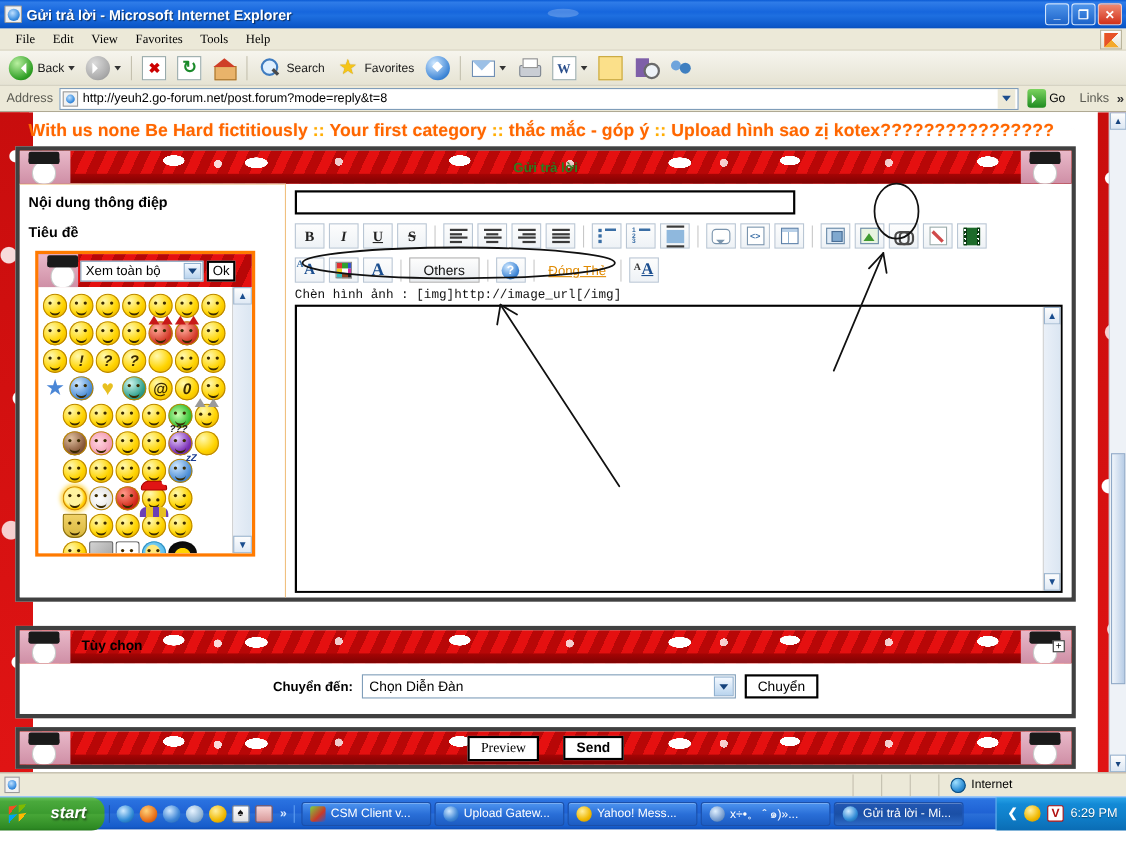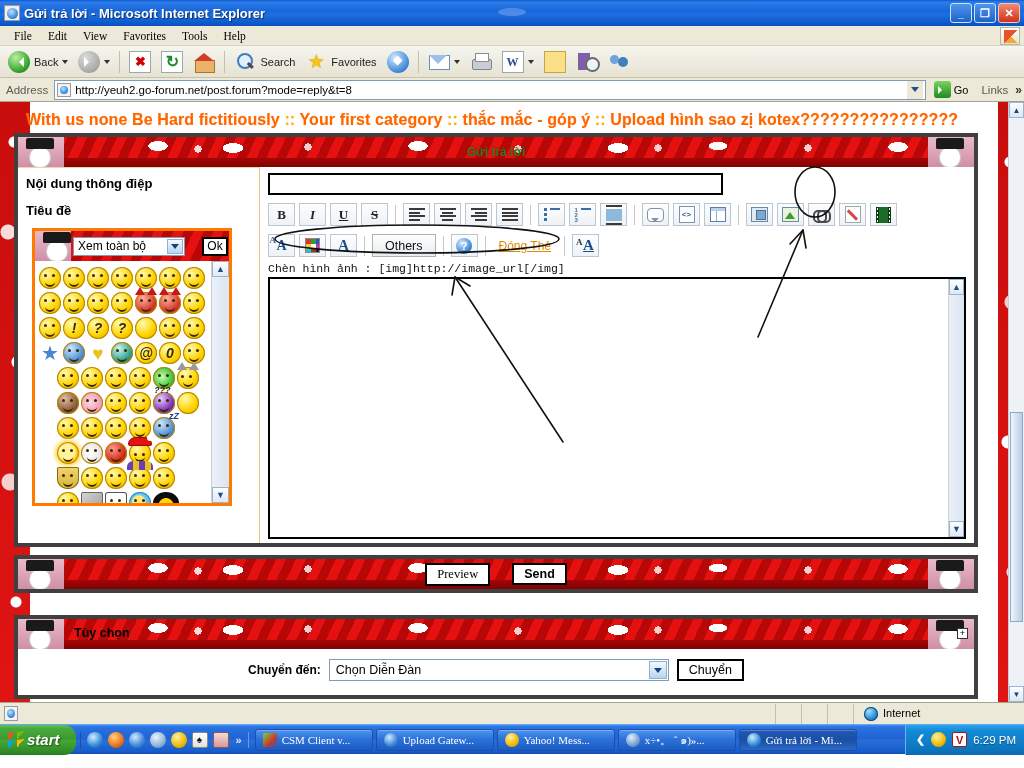--- a/index.html
+++ b/index.html
@@ -242,21 +242,21 @@
     margin: 6px 8px 10px 14px;
     border: 3px solid #ff7a00;
     background: #fff;
     width: 200px; height: 278px;
     position: relative; overflow:hidden;
     display:flex; flex-direction:column;
   }
   .smiley-top{
     height: 30px; position:relative; flex:none;
     background: repeating-linear-gradient(115deg,#e51010 0 9px,#b80707 9px 18px);
-    display:flex; align-items:center; padding-left: 38px; gap:17px;
+    display:flex; align-items:center; padding-left: 38px; gap:3px;
   }
   .smiley-top .snowman{ width:36px; }
   .sel {
     height: 19px; width: 112px; background:#fff; border:1px solid #7f9db9;
     display:flex; align-items:center; font-size:12px; color:#000; padding-left:4px;
     position:relative;
   }
   .sel .arrow{
     position:absolute; right:1px; top:1px; width:16px; height:15px;
     background: linear-gradient(to bottom,#f4f9ff,#b9d4ee); border:1px solid #8fb0cf;
@@ -486,21 +486,21 @@
     background: radial-gradient(circle at 35% 30%, #9fe0ff 0%, #2f8fd6 55%, #16609c 100%);
     box-shadow: inset 0 0 0 1px #0d4a7a;}
 
   
   .taskbar{
     height: 30px;
     background: linear-gradient(to bottom,#3f8cf3 0%,#2a72e0 8%,#1f62d4 48%,#2a6fd8 52%,#165ccb 92%,#0e4db4 100%);
     display:flex; align-items:center; border-top:1px solid #62a8f7;
   }
   .start{
-    height:30px; padding: 0 16px 0 8px; display:flex; align-items:center; gap:2px;
+    height:30px; padding: 0 16px 0 8px; display:flex; align-items:center; gap:21px;
     background: linear-gradient(to bottom,#64c156 0%,#4aa93c 12%,#3b9b2f 48%,#47a637 52%,#2e8a24 92%,#257a1c 100%);
     border-radius: 0 12px 12px 0;
     color:#fff; font-weight:bold; font-size:15px; font-style:italic;
     text-shadow: 1px 1px 2px rgba(0,0,0,.55);
   }
   .start-flag{ width:17px;height:15px; position:relative;}
   .start-flag:before{
     content:""; position:absolute; inset:0;
     background:
       linear-gradient(135deg,#f25022 0 49%, transparent 49%) 0 0/8px 7px no-repeat,
@@ -515,21 +515,21 @@
   .qi.ie{ background: radial-gradient(circle at 38% 32%,#cfeaff,#2f8ad6 60%,#14538f);}
   .qi.ff{ background: radial-gradient(circle at 38% 32%,#ffd27a,#e8711a 60%,#a8430a);}
   .qi.ie2{ background: radial-gradient(circle at 38% 32%,#cfe8ff,#3f86d6 60%,#1d5ea8);}
   .qi.mp{ background: radial-gradient(circle at 38% 32%,#e8f4ff,#8fb4d6 60%,#4a6e96);}
   .qi.ym{ background: radial-gradient(circle at 38% 32%,#fff0a0,#f0b800 60%,#c08a00);}
   .qi.cards{ border-radius:2px; background: linear-gradient(#fff,#e0e0e0); border:1px solid #8a8a8a; position:relative;}
   .qi.cards:after{content:"\2660"; position:absolute; inset:0; text-align:center; line-height:14px; font-size:10px; color:#111;}
   .qi.calc{ border-radius:2px; background: linear-gradient(#f8d8d8,#d89898); border:1px solid #8a5a5a;}
   .ql-chev{ color:#d8e8ff; font-size:11px; font-weight:bold; padding-left:2px;}
 
-  .tasks{ display:flex; align-items:center; gap:3px; padding-left:6px; flex:1; overflow:hidden;font-family:Liberation Serif, serif;}
+  .tasks{ display:flex; align-items:center; gap:3px; padding-left:6px; flex:1; overflow:hidden;}
   .task{
     height:22px; min-width:118px; max-width:118px; display:flex; align-items:center; gap:5px;
     padding: 0 7px; border-radius:3px; color:#fff; font-size:11px;
     background: linear-gradient(to bottom,#4e95f0,#2a6fd8 50%,#1c5cc2);
     border: 1px solid #1b4fa8;
     box-shadow: inset 0 1px 0 rgba(255,255,255,.25);
     white-space:nowrap; overflow:hidden;
   }
   .task.active{ background: linear-gradient(to bottom,#2358b4,#1a4fa6 50%,#2c68c4); }
   .tk-ico{ width:14px;height:14px;border-radius:2px; flex:none;}
@@ -921,50 +921,50 @@
 
           <div class="editor-wrap">
             <div class="editor-area"></div>
             <div class="editor-sb">
               <div class="sb-arrow">▲</div>
               <div class="sb-track"></div>
               <div class="sb-arrow">▼</div>
             </div>
           </div>
         </div>
-      </div>
-    </div>
-
-    <div class="panel btnbar" style="margin-top:8px">
-      <div class="barhead">
-        <div class="snowman left"></div>
-        <div class="actions">
-          <div class="pbtn">Preview</div>
-          <div class="pbtn bold">Send</div>
-        </div>
-        <div class="snowman right"></div>
       </div>
     </div>
 
     <div class="panel optpanel">
       <div class="barhead">
         <div class="snowman left"></div>
         <div class="opt-title">Tùy chọn</div>
         <div class="snowman right"></div>
         <div class="plus">+</div>
       </div>
       <div class="optbody">
         <div class="opt-lbl">Chuyển đến:</div>
         <div class="opt-sel">
           <span>Chọn Diễn Đàn</span>
           <span class="arrow"></span>
         </div>
         <div class="opt-btn">Chuyển</div>
       </div>
     </div>
+
+    <div class="panel btnbar" style="margin-top:8px">
+      <div class="barhead">
+        <div class="snowman left"></div>
+        <div class="actions">
+          <div class="pbtn">Preview</div>
+          <div class="pbtn bold">Send</div>
+        </div>
+        <div class="snowman right"></div>
+      </div>
+    </div>
   </div>
 
   <svg class="ink" width="1024" height="600" viewBox="0 0 1024 600">
     <g fill="none" stroke="#111" stroke-width="1.6" stroke-linecap="round">
       <ellipse cx="815" cy="90" rx="20" ry="25"></ellipse>
       <ellipse cx="417" cy="137" rx="142" ry="14"></ellipse>
       <path d="M455 175 L563 340"></path>
       <path d="M455 175 L452 193 M455 175 L470 184"></path>
       <path d="M758 235 L803 128"></path>
       <path d="M803 128 L790 142 M803 128 L806 146"></path>

